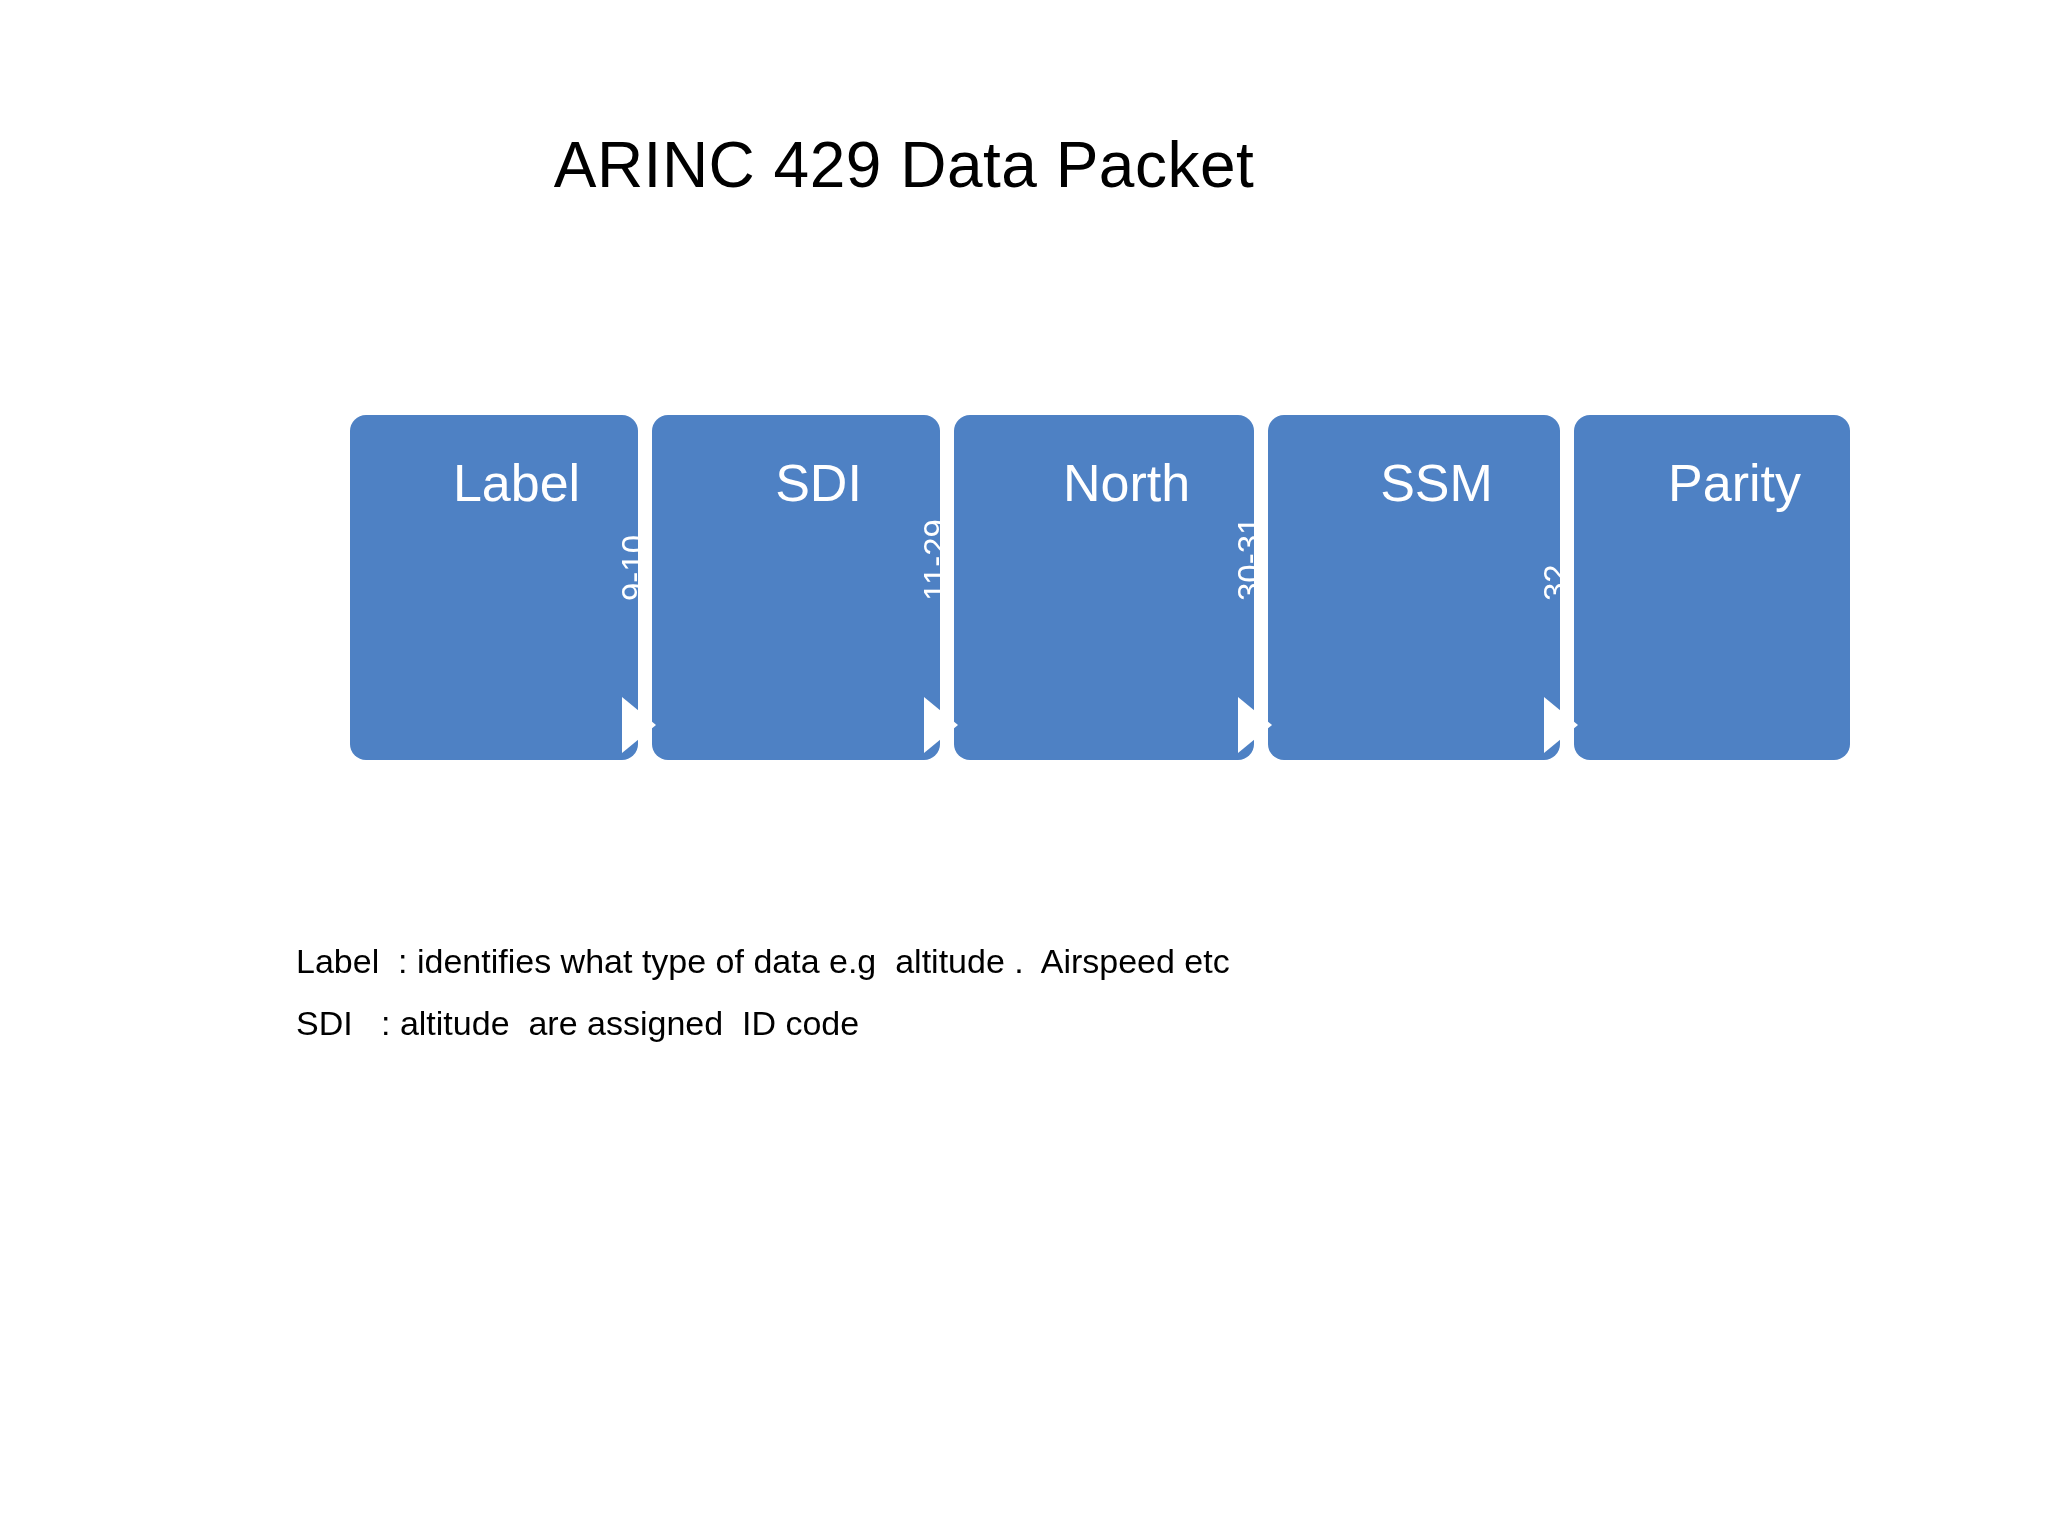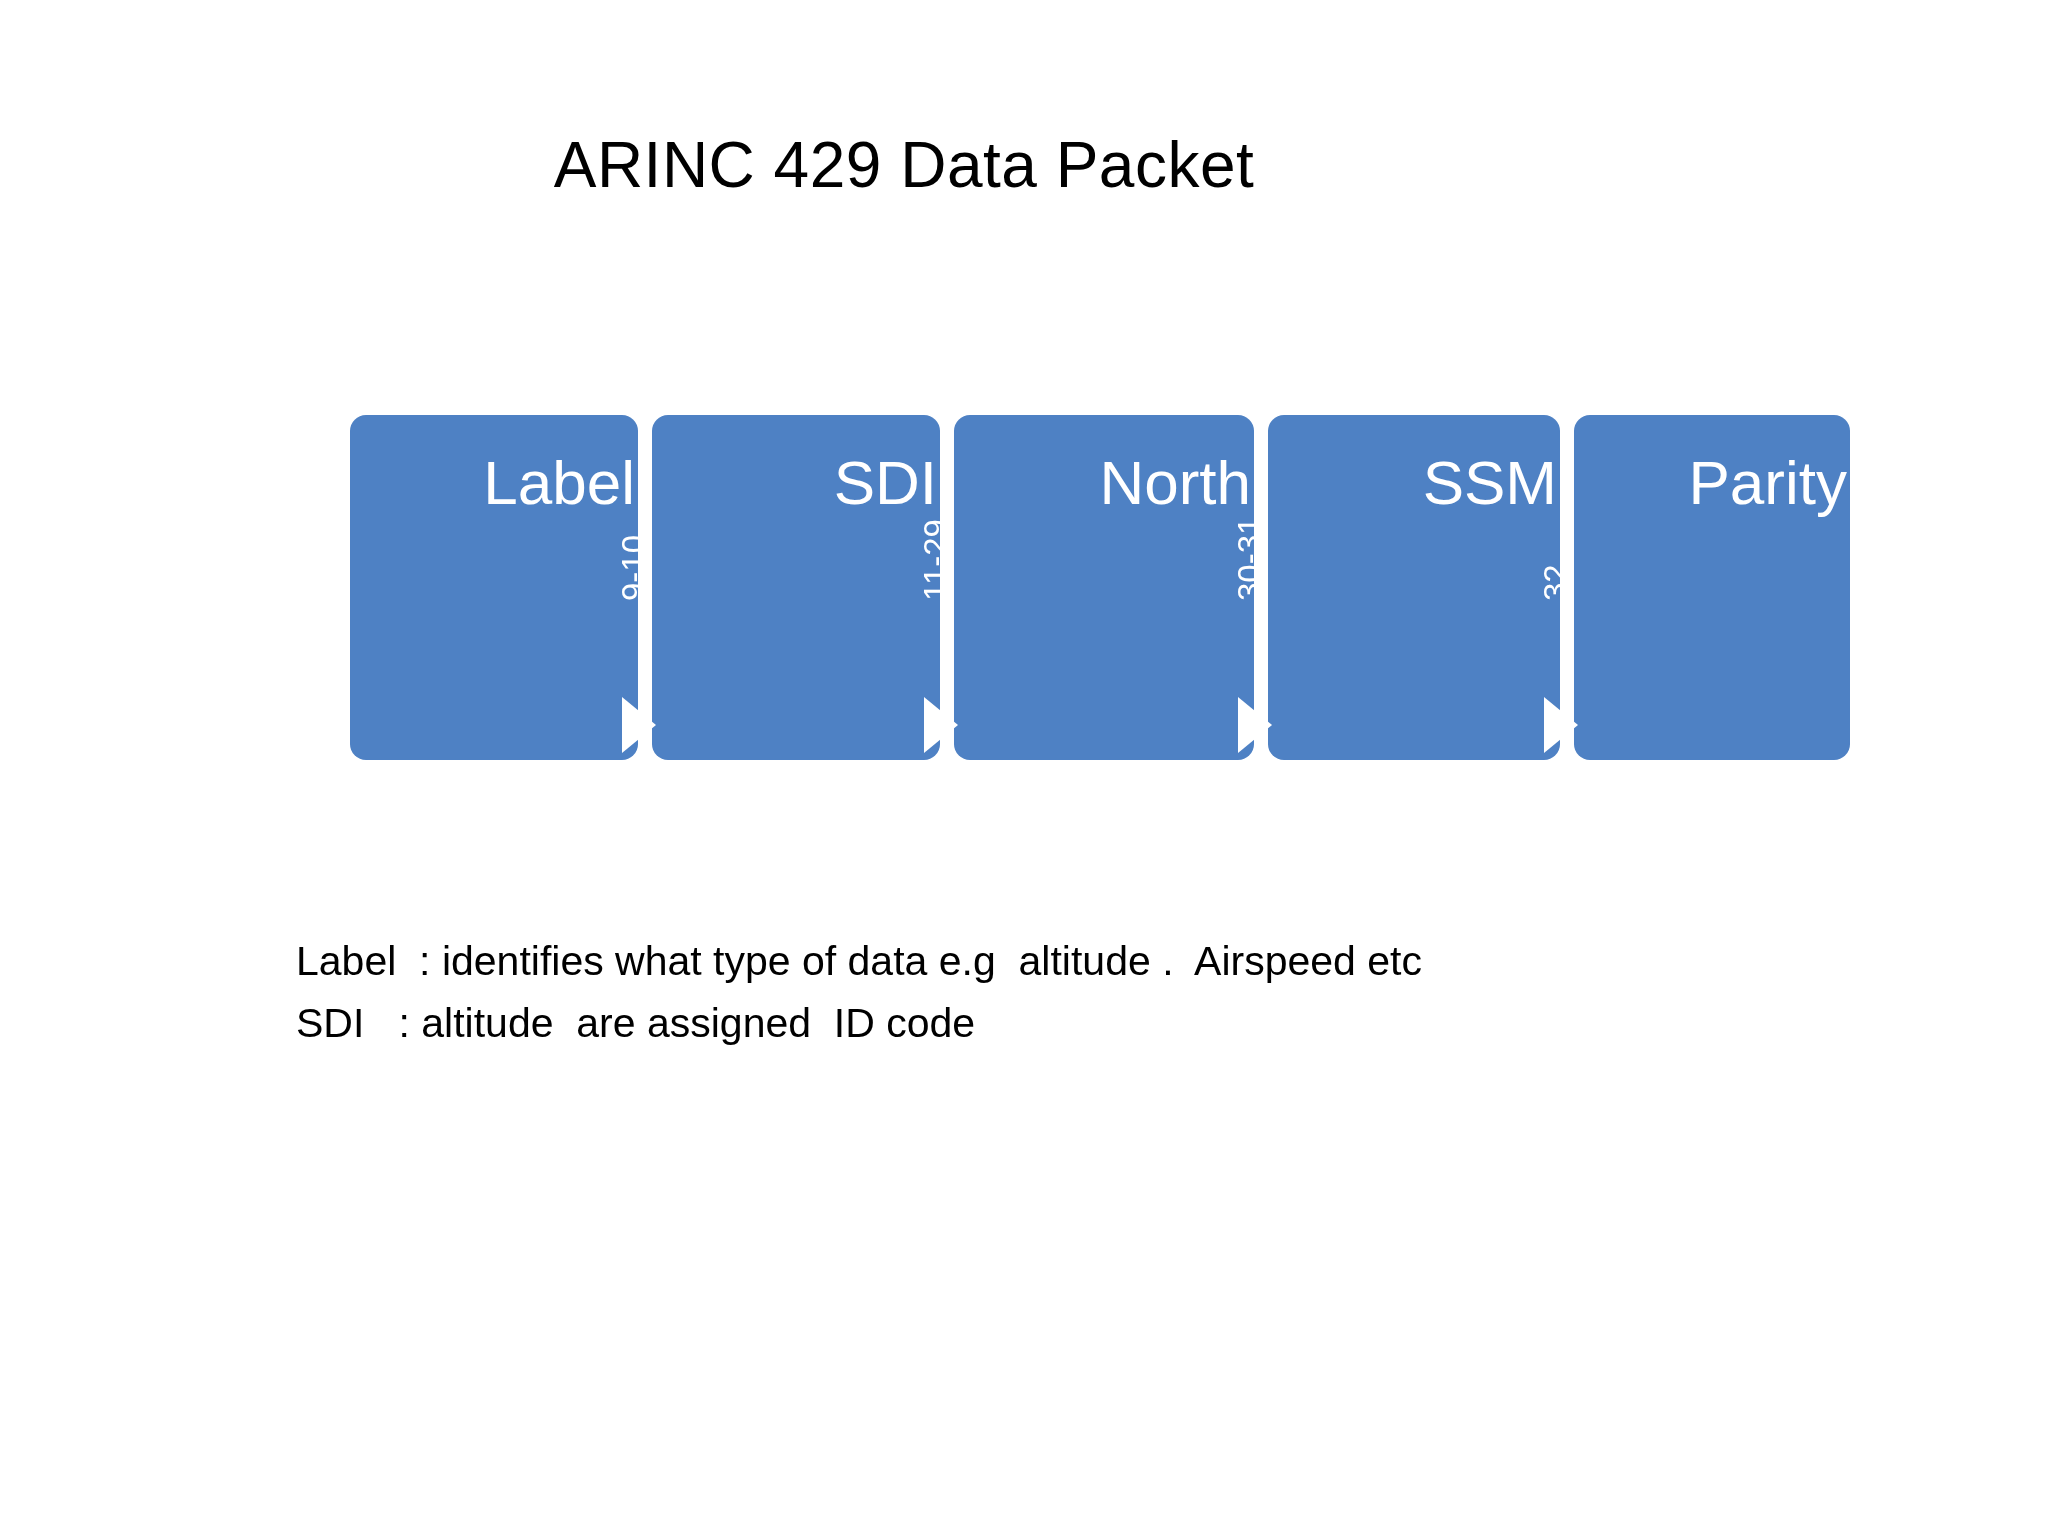--- a/index.html
+++ b/index.html
@@ -65,25 +65,25 @@
     line-height: 44px;
     white-space: nowrap;
   }
 
   .block-name {
     position: absolute;
     left: 48px;
     right: 3px;
     top: 18px;
     color: #ffffff;
-    font-size: 62px;
+    font-size: 52px;
     font-weight: 400;
     line-height: 100px;
     white-space: nowrap;
-    text-align: right;
+    text-align: center;
   }
 
   
   .packet-arrow {
     position: absolute;
     width: 0;
     height: 0;
     border-top: 28px solid transparent;
     border-bottom: 28px solid transparent;
     border-left: 34px solid #ffffff;
@@ -91,21 +91,21 @@
   }
 
   
   .legend {
     position: absolute;
     left: 296px;
     top: 930px;
     width: 1500px;
   }
   .legend-line {
-    font-size: 41px;
+    font-size: 34px;
     line-height: 62px;
     color: #000000;
     white-space: pre;
   }
 </style>
 </head>
 <body>
 
 <div class="slide-title">ARINC 429 Data Packet</div>
 

